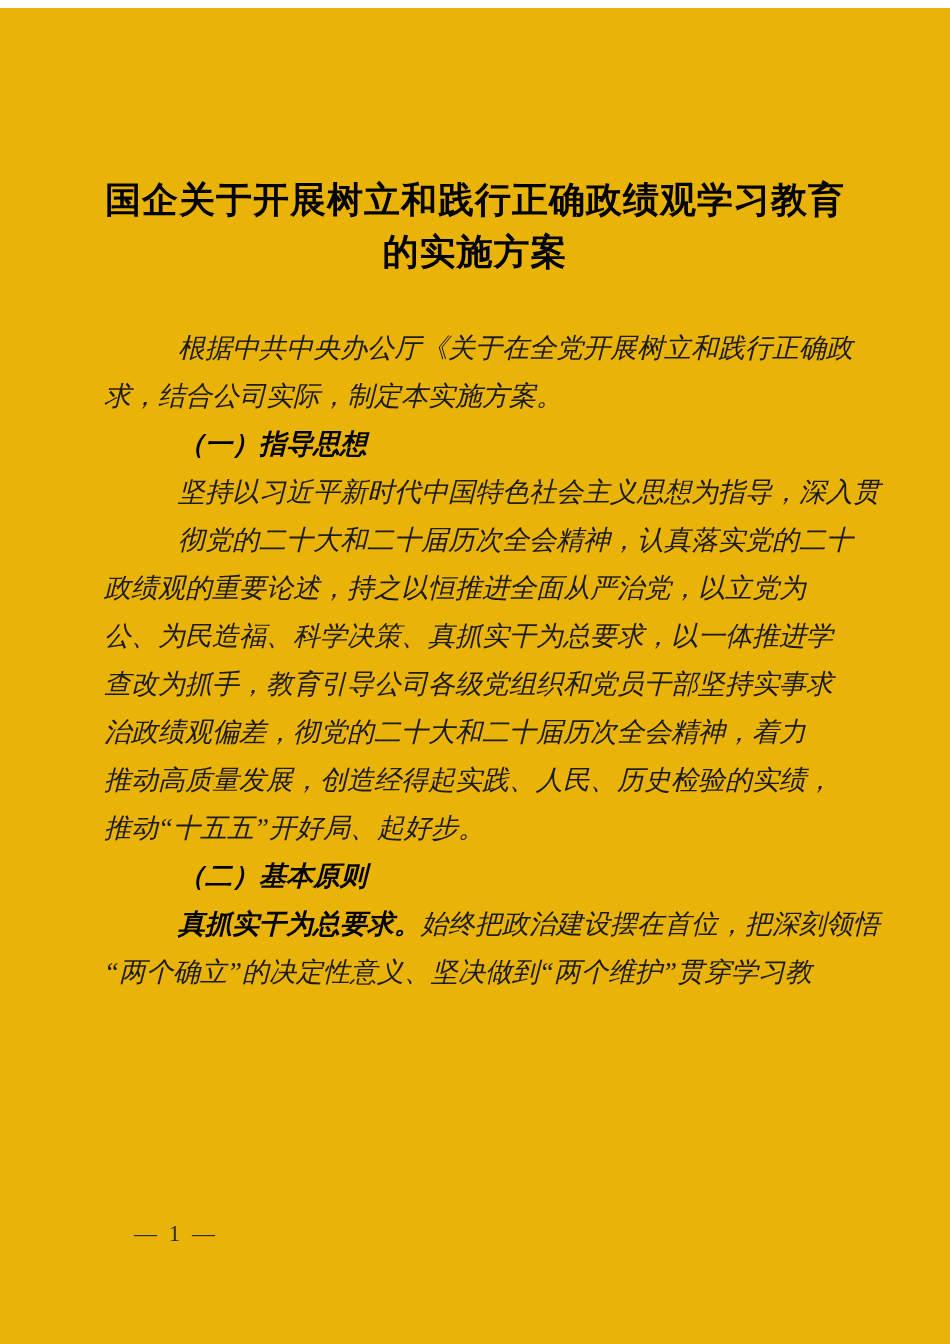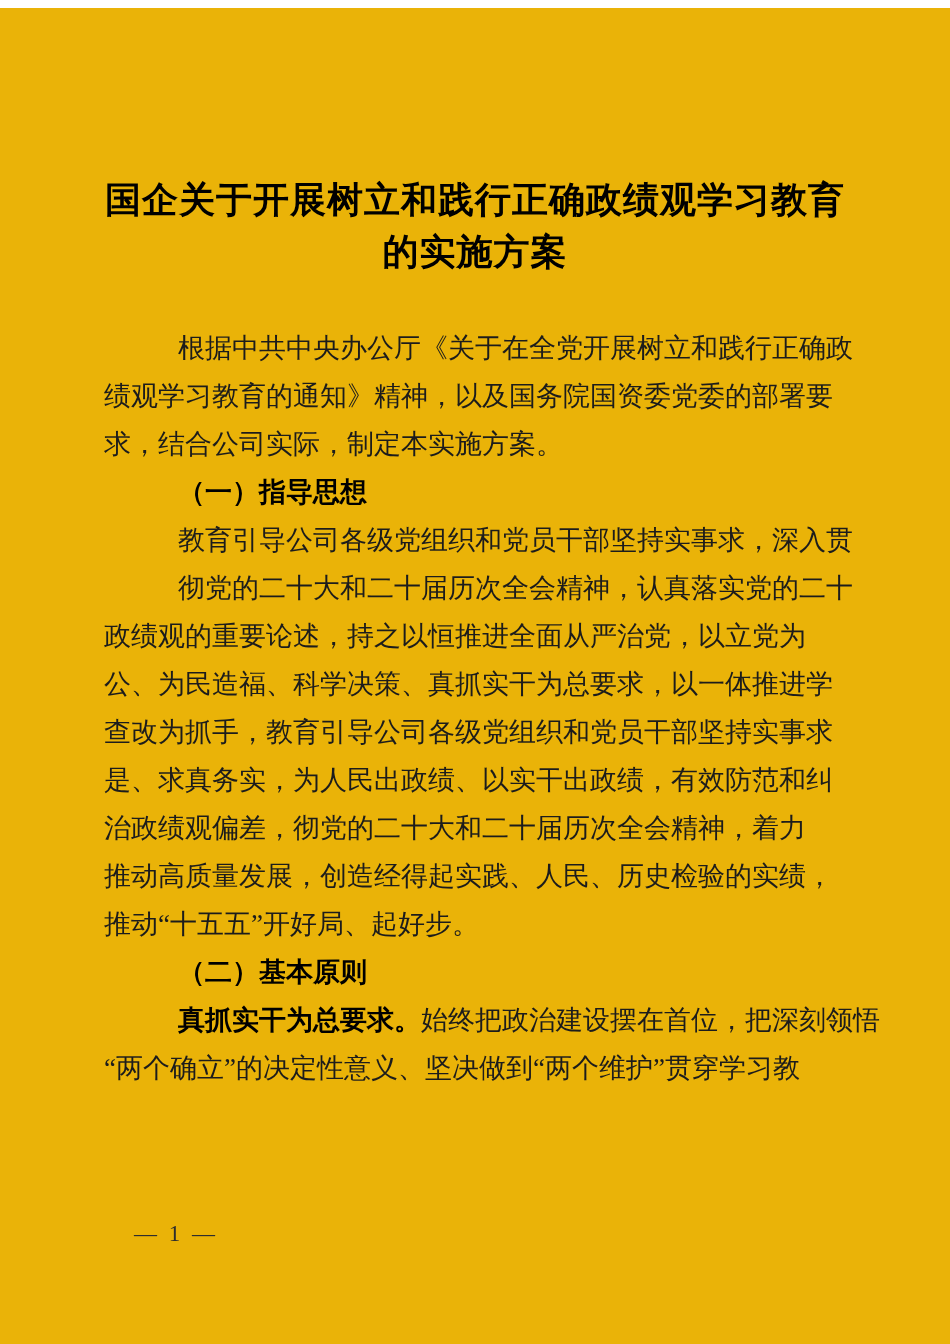--- a/index.html
+++ b/index.html
@@ -29,20 +29,21 @@
   }
   .content {
     margin: 46px 100px 0 104px;
   }
   .line {
     font-size: 27px;
     height: 48px;
     line-height: 48px;
     white-space: nowrap;
     color: #1c1c1c;
+    font-style: italic;
   }
   .indent {
     padding-left: 74px;
   }
   .h1 {
     font-family: "Liberation Sans", "DejaVu Sans", sans-serif;
     font-weight: 700;
     color: #000000;
   }
   .h2 {
@@ -68,31 +69,29 @@
 
 <div class="page">
 
   <div class="title-block">
     <div>国企关于开展树立和践行正确政绩观学习教育</div>
     <div>的实施方案</div>
   </div>
 
   <div class="content">
     <div class="line indent">根据中共中央办公厅《关于在全党开展树立和践行正确政</div>
-    <div class="line">绩观学习教育的通知》精神，以及国务院国资委党委的部署要</div>
     <div class="line">求，结合公司实际，制定本实施方案。</div>
 
     <div class="line indent h2">（一）指导思想</div>
 
-    <div class="line indent">教育引导公司各级党组织和党员干部坚持实事求，深入贯</div>
+    <div class="line indent">坚持以习近平新时代中国特色社会主义思想为指导，深入贯</div>
     <div class="line indent">彻党的二十大和二十届历次全会精神，认真落实党的二十</div>
     <div class="line">政绩观的重要论述，持之以恒推进全面从严治党，以立党为</div>
     <div class="line">公、为民造福、科学决策、真抓实干为总要求，以一体推进学</div>
     <div class="line">查改为抓手，教育引导公司各级党组织和党员干部坚持实事求</div>
-    <div class="line">是、求真务实，为人民出政绩、以实干出政绩，有效防范和纠</div>
     <div class="line">治政绩观偏差，彻党的二十大和二十届历次全会精神，着力</div>
     <div class="line">推动高质量发展，创造经得起实践、人民、历史检验的实绩，</div>
     <div class="line">推动“十五五”开好局、起好步。</div>
 
     <div class="line indent h2">（二）基本原则</div>
 
     <div class="line indent"><span class="lead">真抓实干为总要求。</span><span>始终把政治建设摆在首位，把深刻领悟</span></div>
     <div class="line">“两个确立”的决定性意义、坚决做到“两个维护”贯穿学习教</div>
   </div>
 

